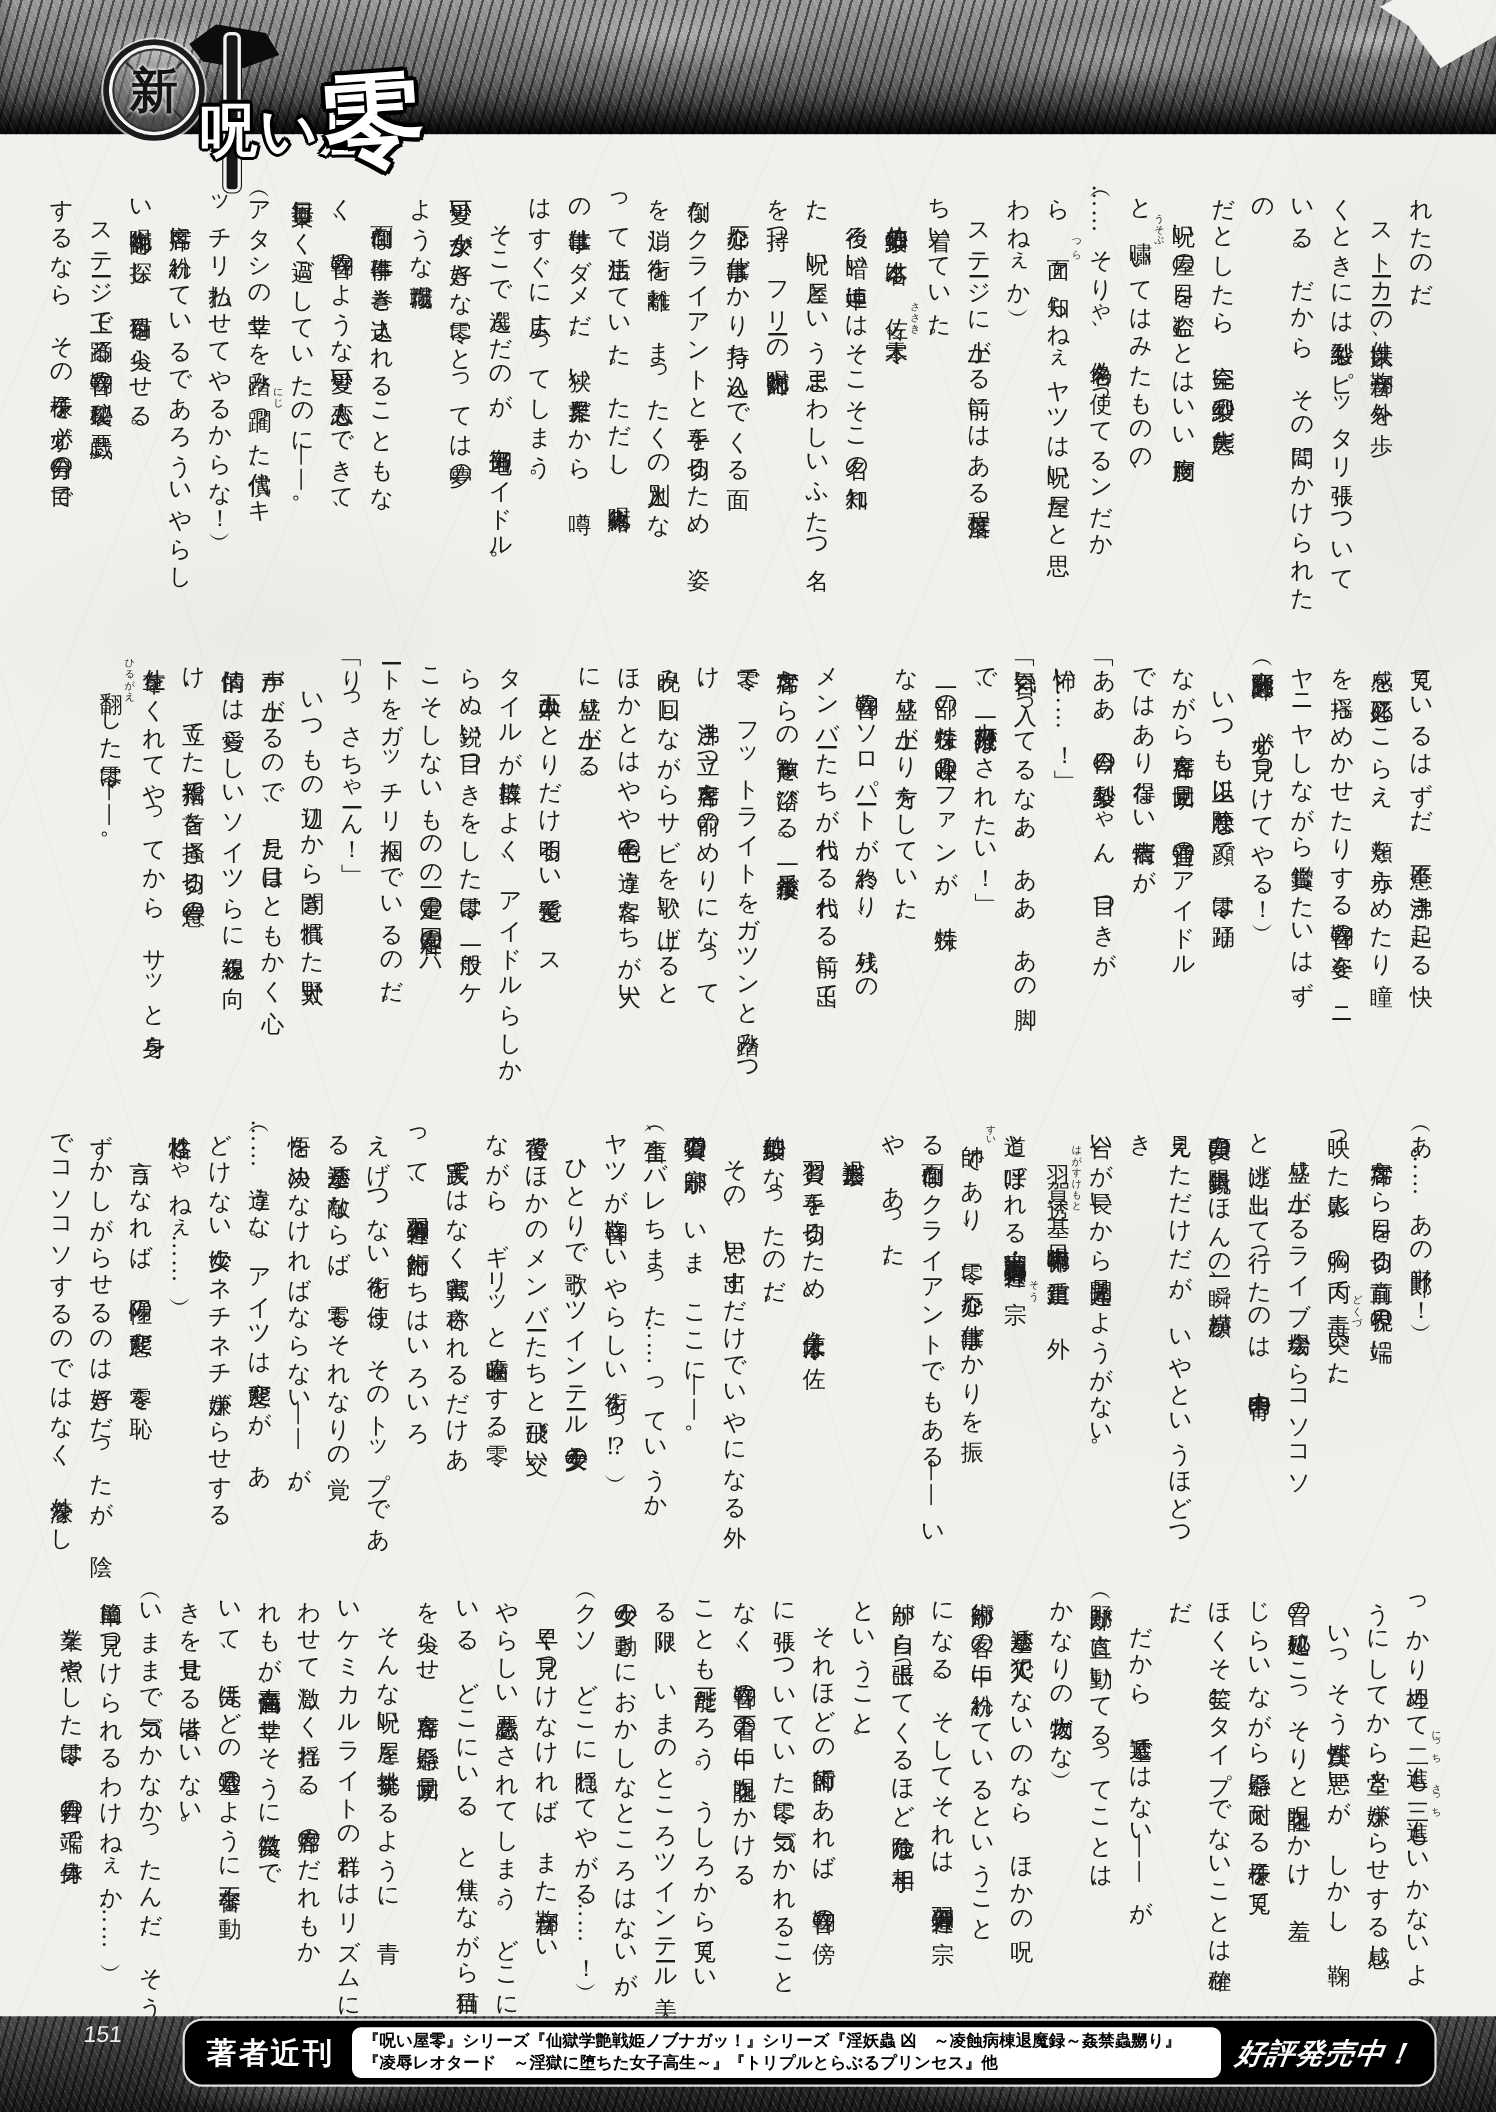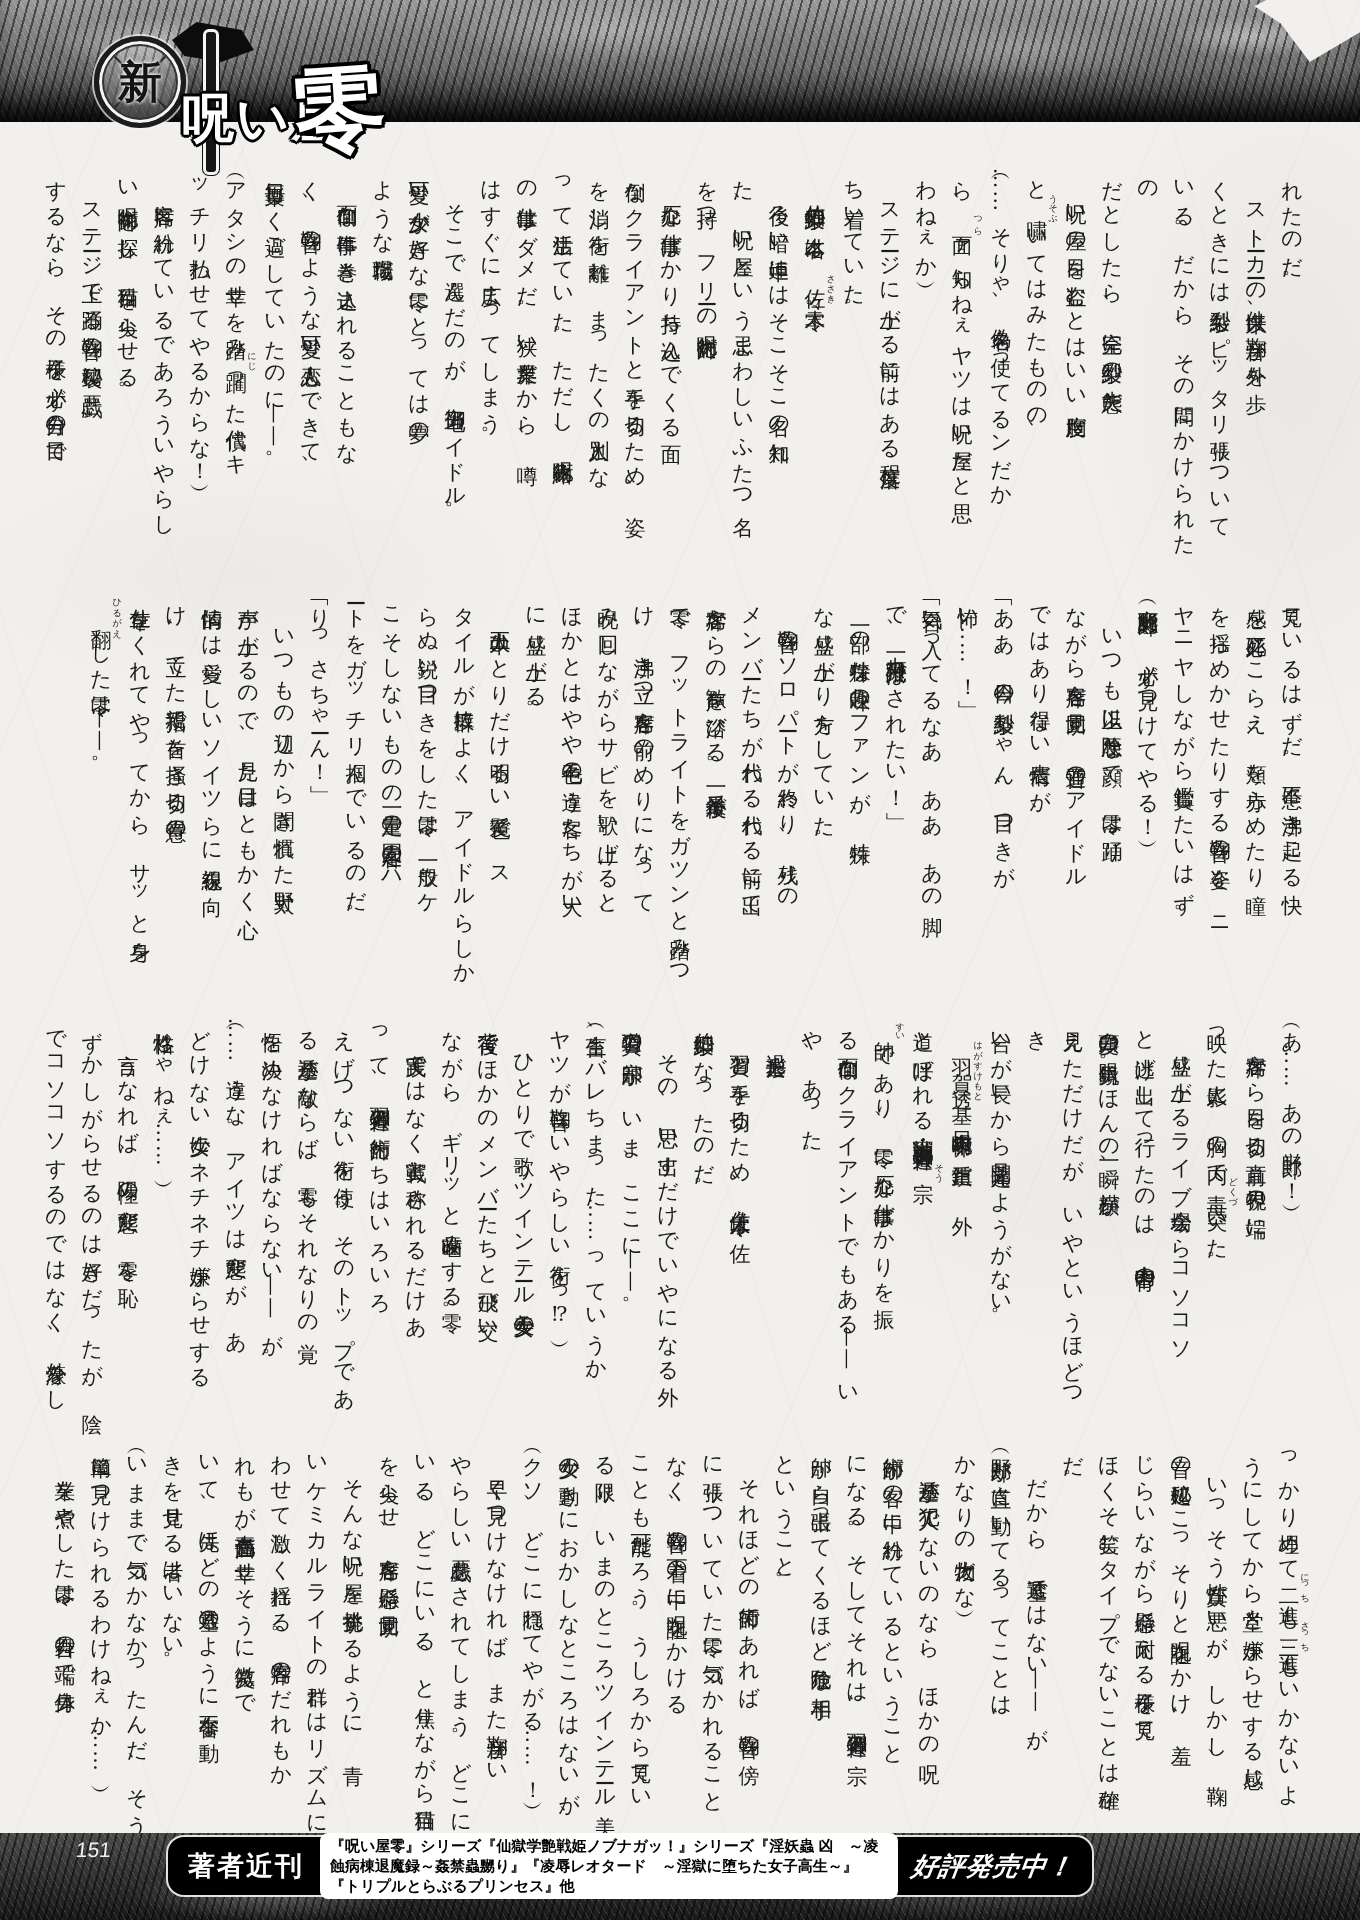--- a/index.html
+++ b/index.html
@@ -53,21 +53,21 @@
   
   #footer-bar{position:absolute;left:0;top:1833px;width:1360px;height:87px;
     background:
       repeating-linear-gradient(105deg, rgba(0,0,0,.5) 0 2px, transparent 2px 8px),
       repeating-linear-gradient(60deg, rgba(255,255,255,.12) 0 1px, transparent 1px 6px),
       radial-gradient(ellipse 200px 40px at 20% 70%, rgba(190,190,190,.35), transparent 70%),
       radial-gradient(ellipse 260px 50px at 70% 60%, rgba(170,170,170,.3), transparent 70%),
       linear-gradient(180deg,#4a4a4a,#181818);}
   #page-number{position:absolute;left:76px;top:5px;color:#efefef;font-size:21px;
     font-family:"Liberation Sans",sans-serif;transform:skewX(-6deg);}
-  #footer-box{position:absolute;left:168px;top:4px;width:924px;height:58px;background:#000;
+  #footer-box{position:absolute;left:168px;top:4px;width:1136px;height:58px;background:#000;
     border-radius:16px;box-shadow:0 0 0 2px rgba(255,255,255,.85);display:flex;align-items:center;
     font-family:"Liberation Sans",sans-serif;}
   #author-label{color:#fff;font-weight:bold;font-size:27px;letter-spacing:2px;padding:0 16px 0 20px;white-space:nowrap;}
   #books-panel{flex:1;background:#fff;border-radius:8px;margin:21px 0;padding:3px 10px;
     font-size:15px;line-height:1.35;font-weight:bold;color:#000;}
   #promo-label{color:#fff;font-weight:bold;font-size:26px;font-style:italic;letter-spacing:1px;
     padding:0 18px 0 14px;transform:skewX(-8deg);white-space:nowrap;}
 </style>
 </head>
 <body>

